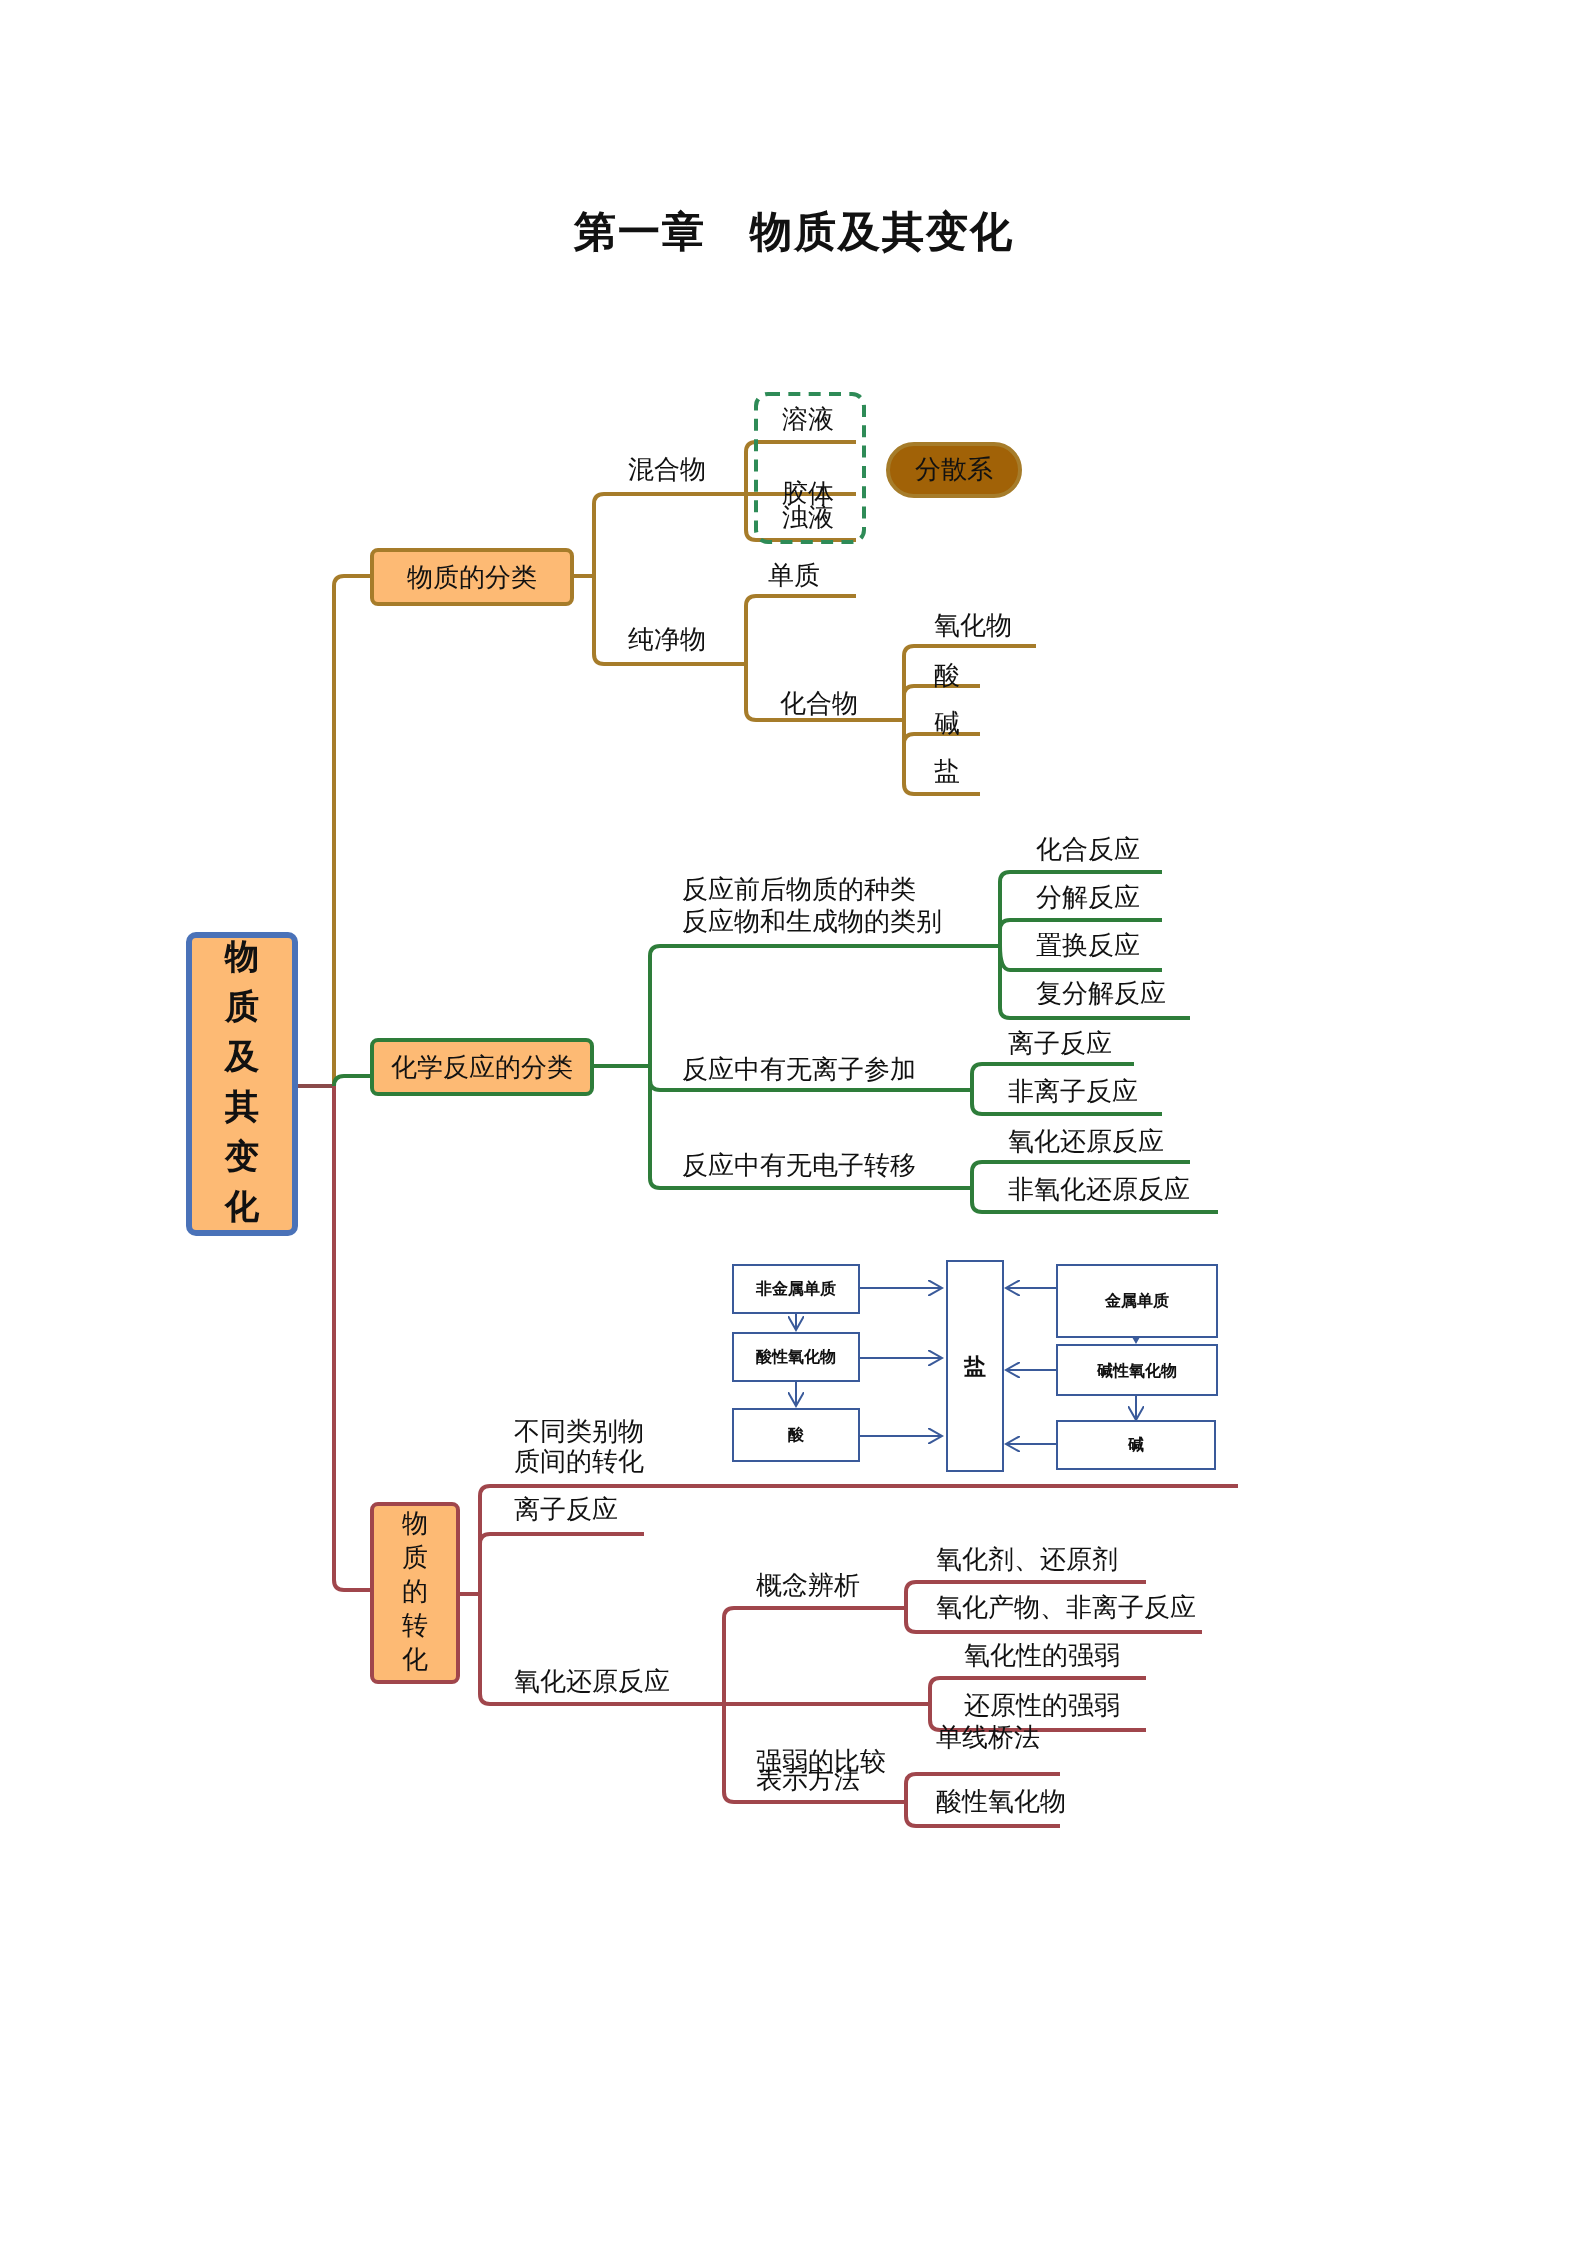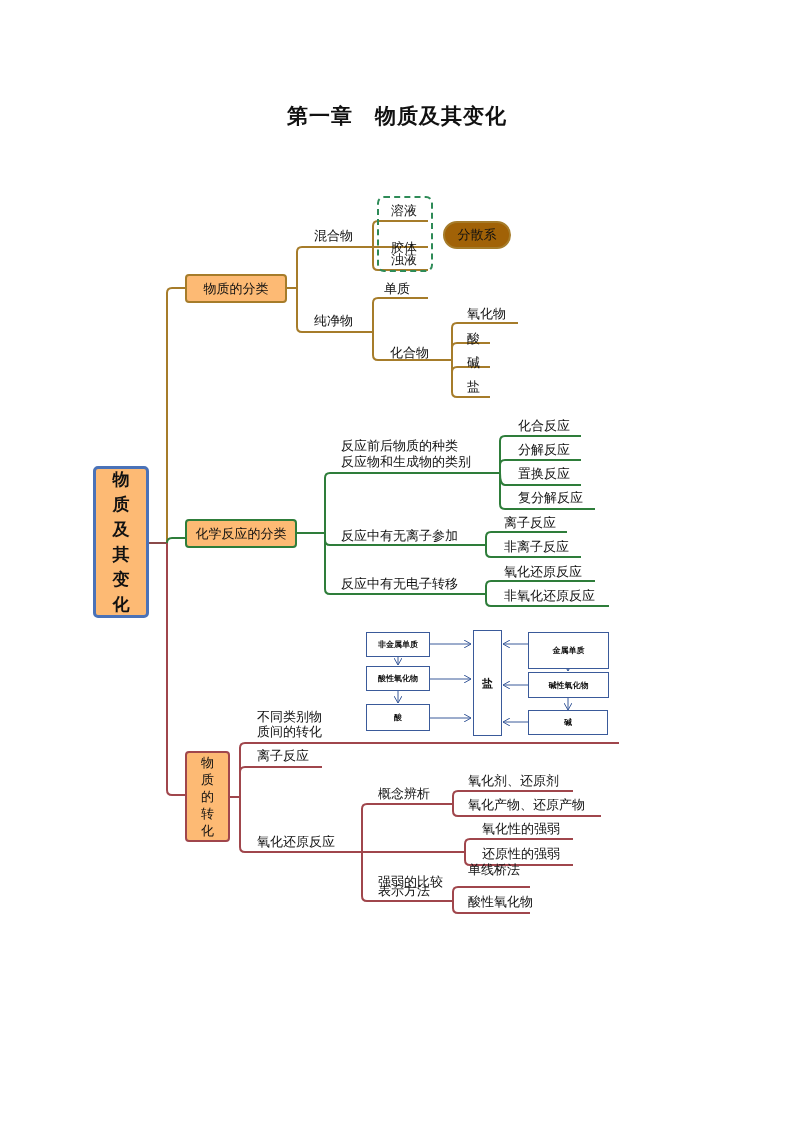--- a/index.html
+++ b/index.html
@@ -155,19 +155,19 @@
   <span>的</span>
   <span>转</span>
   <span>化</span>
 </div>
 <div class="t" style="left:257px;top:709px;">不同类别物</div>
 <div class="t" style="left:257px;top:724px;">质间的转化</div>
 <div class="t" style="left:257px;top:748px;">离子反应</div>
 <div class="t" style="left:257px;top:834px;">氧化还原反应</div>
 <div class="t" style="left:378px;top:786px;">概念辨析</div>
 <div class="t" style="left:468px;top:773px;">氧化剂、还原剂</div>
-<div class="t" style="left:468px;top:797px;">氧化产物、还原产物</div>
+<div class="t" style="left:468px;top:797px;">氧化产物、非离子反应</div>
 <div class="t" style="left:378px;top:834px;margin-top:40px;">强弱的比较</div>
 <div class="t" style="left:482px;top:821px;">氧化性的强弱</div>
 <div class="t" style="left:482px;top:846px;">还原性的强弱</div>
 <div class="t" style="left:378px;top:883px;">表示方法</div>
 <div class="t" style="left:468px;top:862px;">单线桥法</div>
 <div class="t" style="left:468px;top:894px;">酸性氧化物</div>
 
 </body></html>

